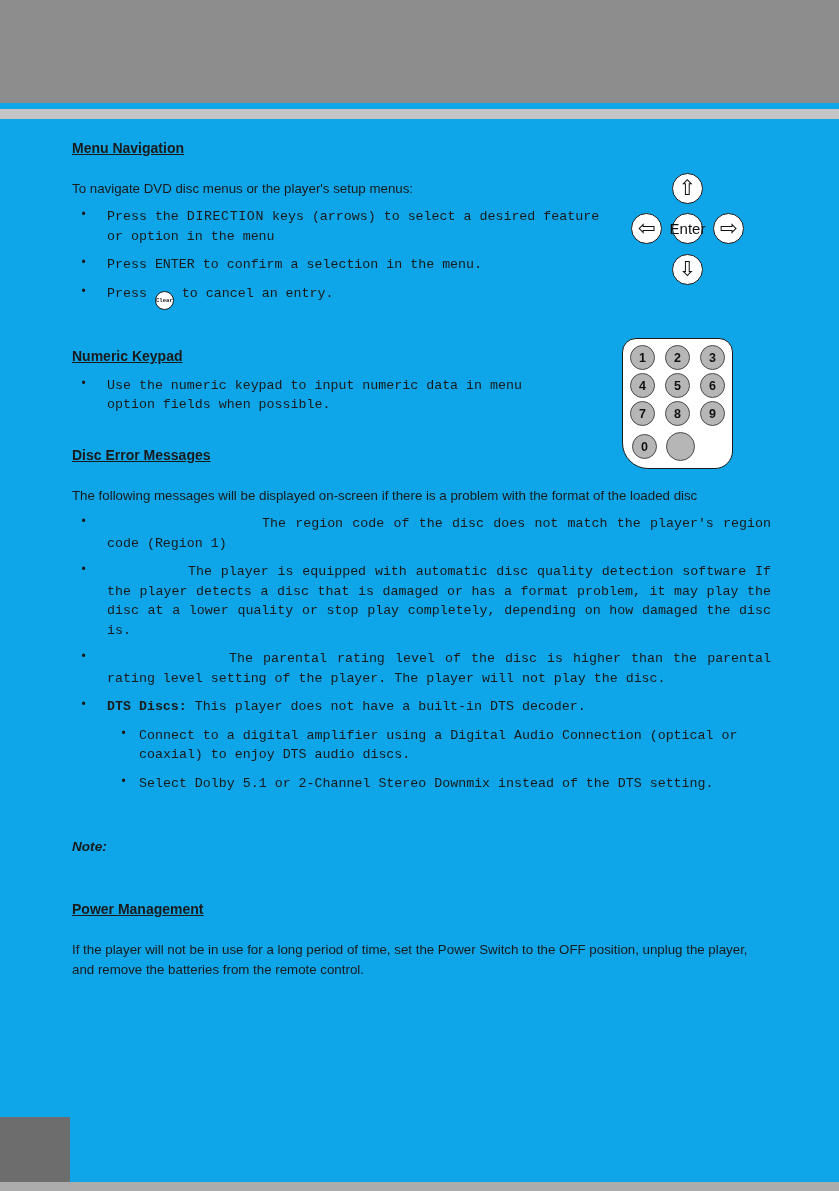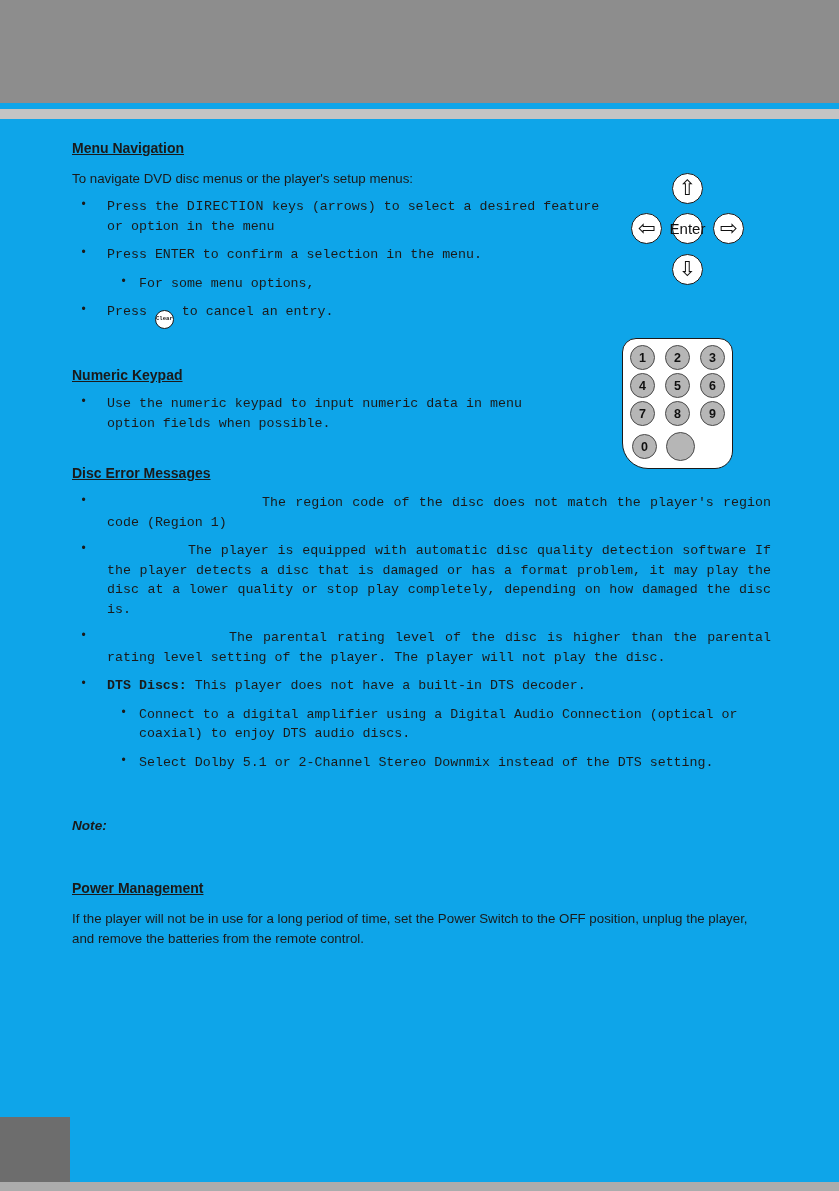--- a/index.html
+++ b/index.html
@@ -10,21 +10,21 @@
   
   .top-band { position:absolute; left:0; top:0; width:839px; height:103px; background:#8d8d8d; }
   .top-strip { position:absolute; left:0; top:109px; width:839px; height:10px; background:#c4c4c4; }
   .bottom-square { position:absolute; left:0; top:1117px; width:70px; height:66px; background:#6d6d6d; }
   .bottom-strip { position:absolute; left:0; top:1182px; width:839px; height:9px; background:#acacac; }
 
   
   .content { position:absolute; left:72px; top:138px; width:695px; font-size:13.3px; line-height:1.47; }
   .heading { display:inline-block; font-size:14px; font-weight:bold; text-decoration:underline; }
   .section { margin:0; }
-  .intro { margin-top:10px; }
+  .intro { margin-top:20px; }
 
   ul.bullets { list-style:none; margin:4px; padding:0;font-family:Liberation Mono, monospace; }
   ul.bullets > li { position:relative; padding-left:31px; margin-top:9px; }
   ul.bullets > li::before { content:"\2022"; position:absolute; left:4px; top:0; font-size:12px; }
   ul.bullets > li.sub-item { padding-left:63px; }
   ul.bullets > li.sub-item::before { left:44px; }
 
   .menu-list { width:540px; margin-top:12px; }
   .numeric-list { width:500px; margin-top:10px; }
   .disc-list { width:695px; margin-top:6px; }
@@ -87,42 +87,40 @@
     <div class="section">
       <span class="heading">Menu Navigation</span>
       <p class="intro">To navigate DVD disc menus or the player's setup menus:</p>
       <ul class="bullets menu-list">
         <li>
           <span><span>Press the </span><span class="direction-word">DIRECTION</span><span> keys (arrows) to select a desired feature or option in the menu</span></span>
         </li>
         <li>
           <span>Press ENTER to confirm a selection in the menu.</span>
         </li>
-        <li class="sub-item">
-          <span>For some menu options,</span>
-        </li>
         <li>
           <span><span>Press </span><span class="clear-chip">
                 <span>Clear</span>
               </span><span> to cancel an entry.</span></span>
         </li>
       </ul>
     </div>
 
     <div class="section mt-numeric">
       <span class="heading">Numeric Keypad</span>
       <ul class="bullets numeric-list">
         <li>
           <span>Use the numeric keypad to input numeric data in menu option fields when possible.</span>
         </li>
       </ul>
     </div>
 
     <div class="section mt-disc">
       <span class="heading">Disc Error Messages</span>
+      <p class="intro">The following messages will be displayed on-screen if there is a problem with the format of the loaded disc</p>
       <ul class="bullets disc-list">
         <li>
           <span class="gap gap-a"></span><span>The region code of the disc does not match the player's region code (Region 1)</span>
         </li>
         <li>
           <span class="gap gap-c"></span><span>The player is equipped with automatic disc quality detection software If the player detects a disc that is damaged or has a format problem, it may play the disc at a lower quality or stop play completely, depending on how damaged the disc is.</span>
         </li>
         <li>
           <span class="gap gap-b"></span><span>The parental rating level of the disc is higher than the parental rating level setting of the player. The player will not play the disc.</span>
         </li>

